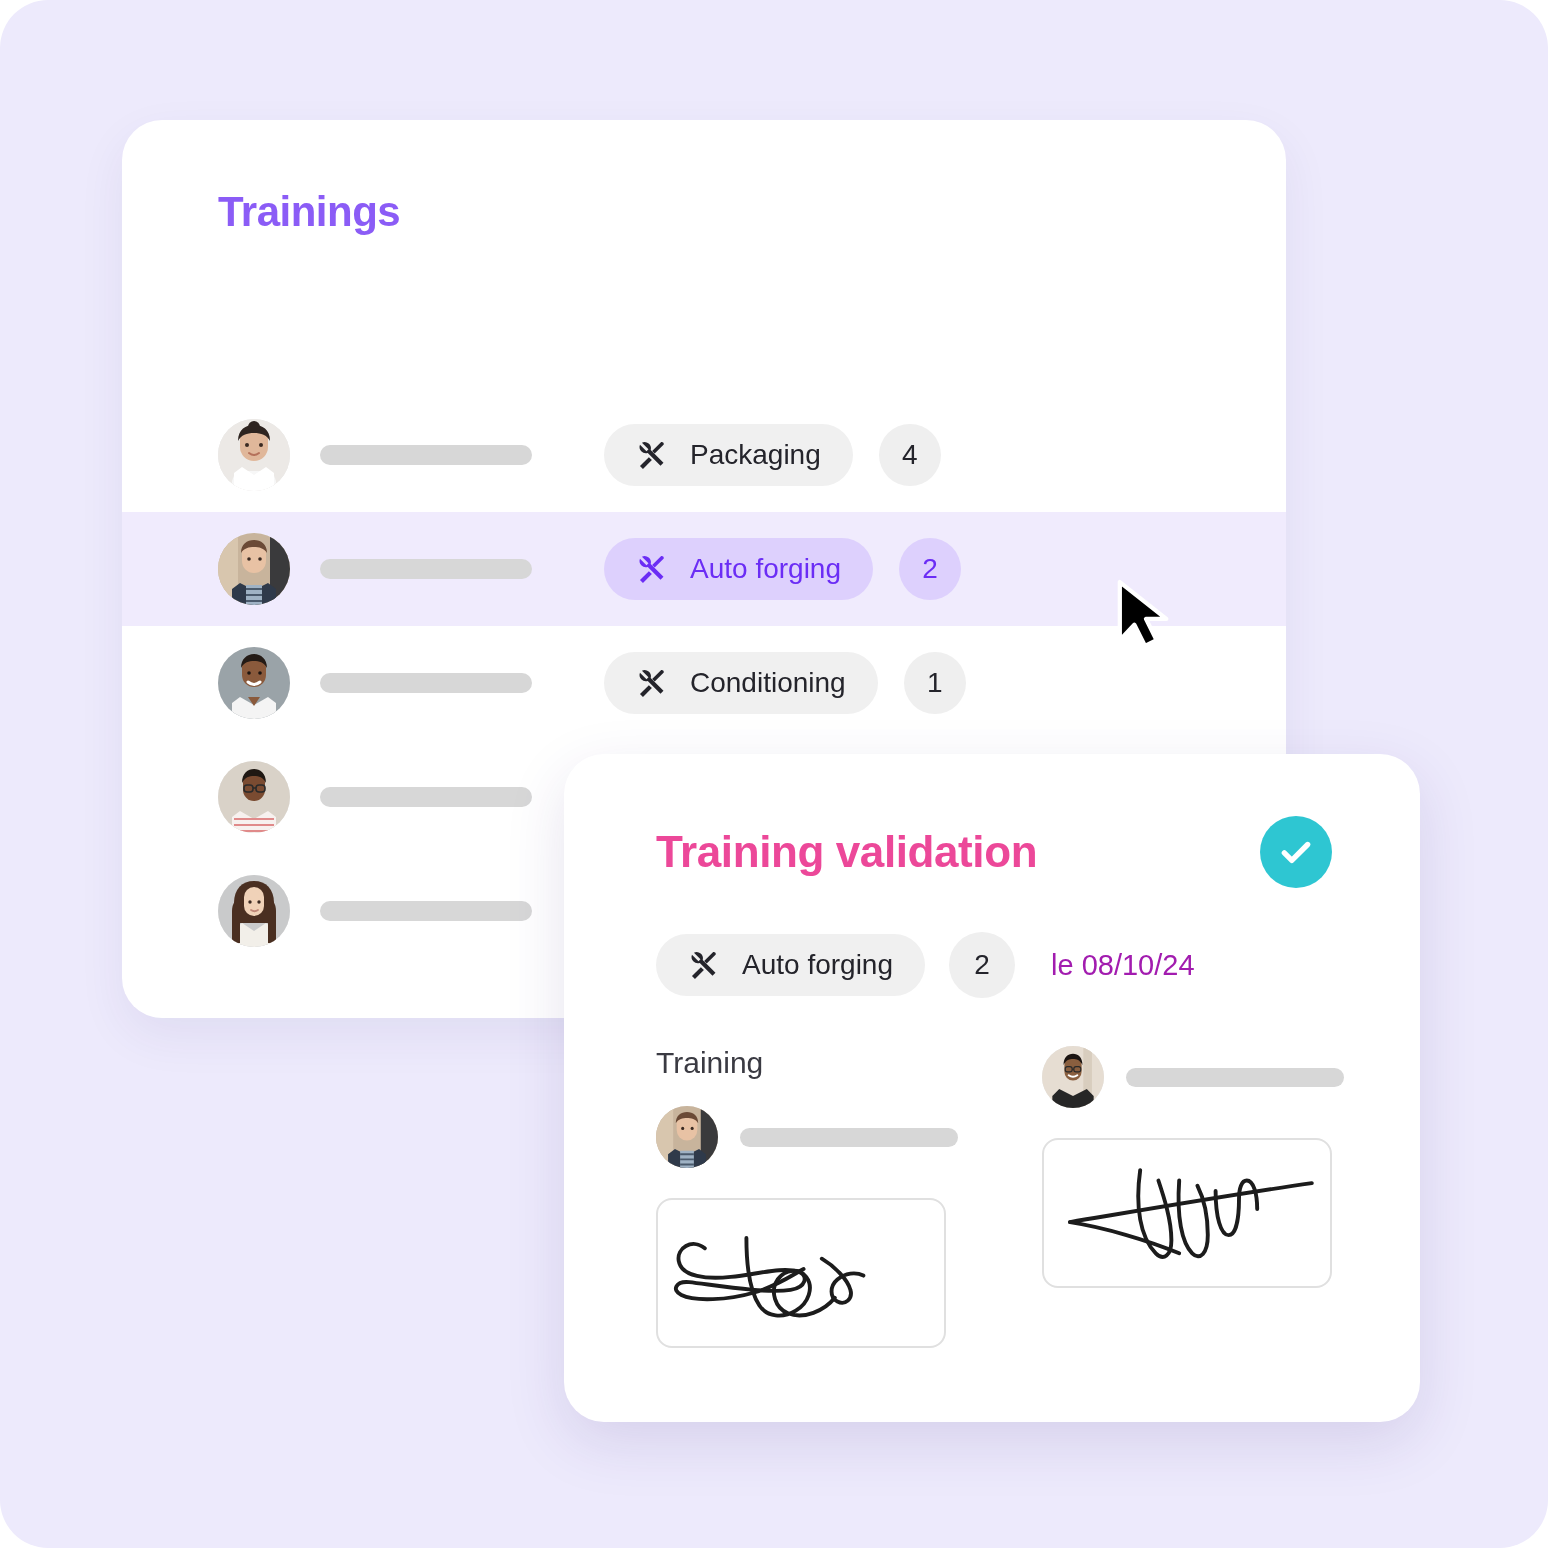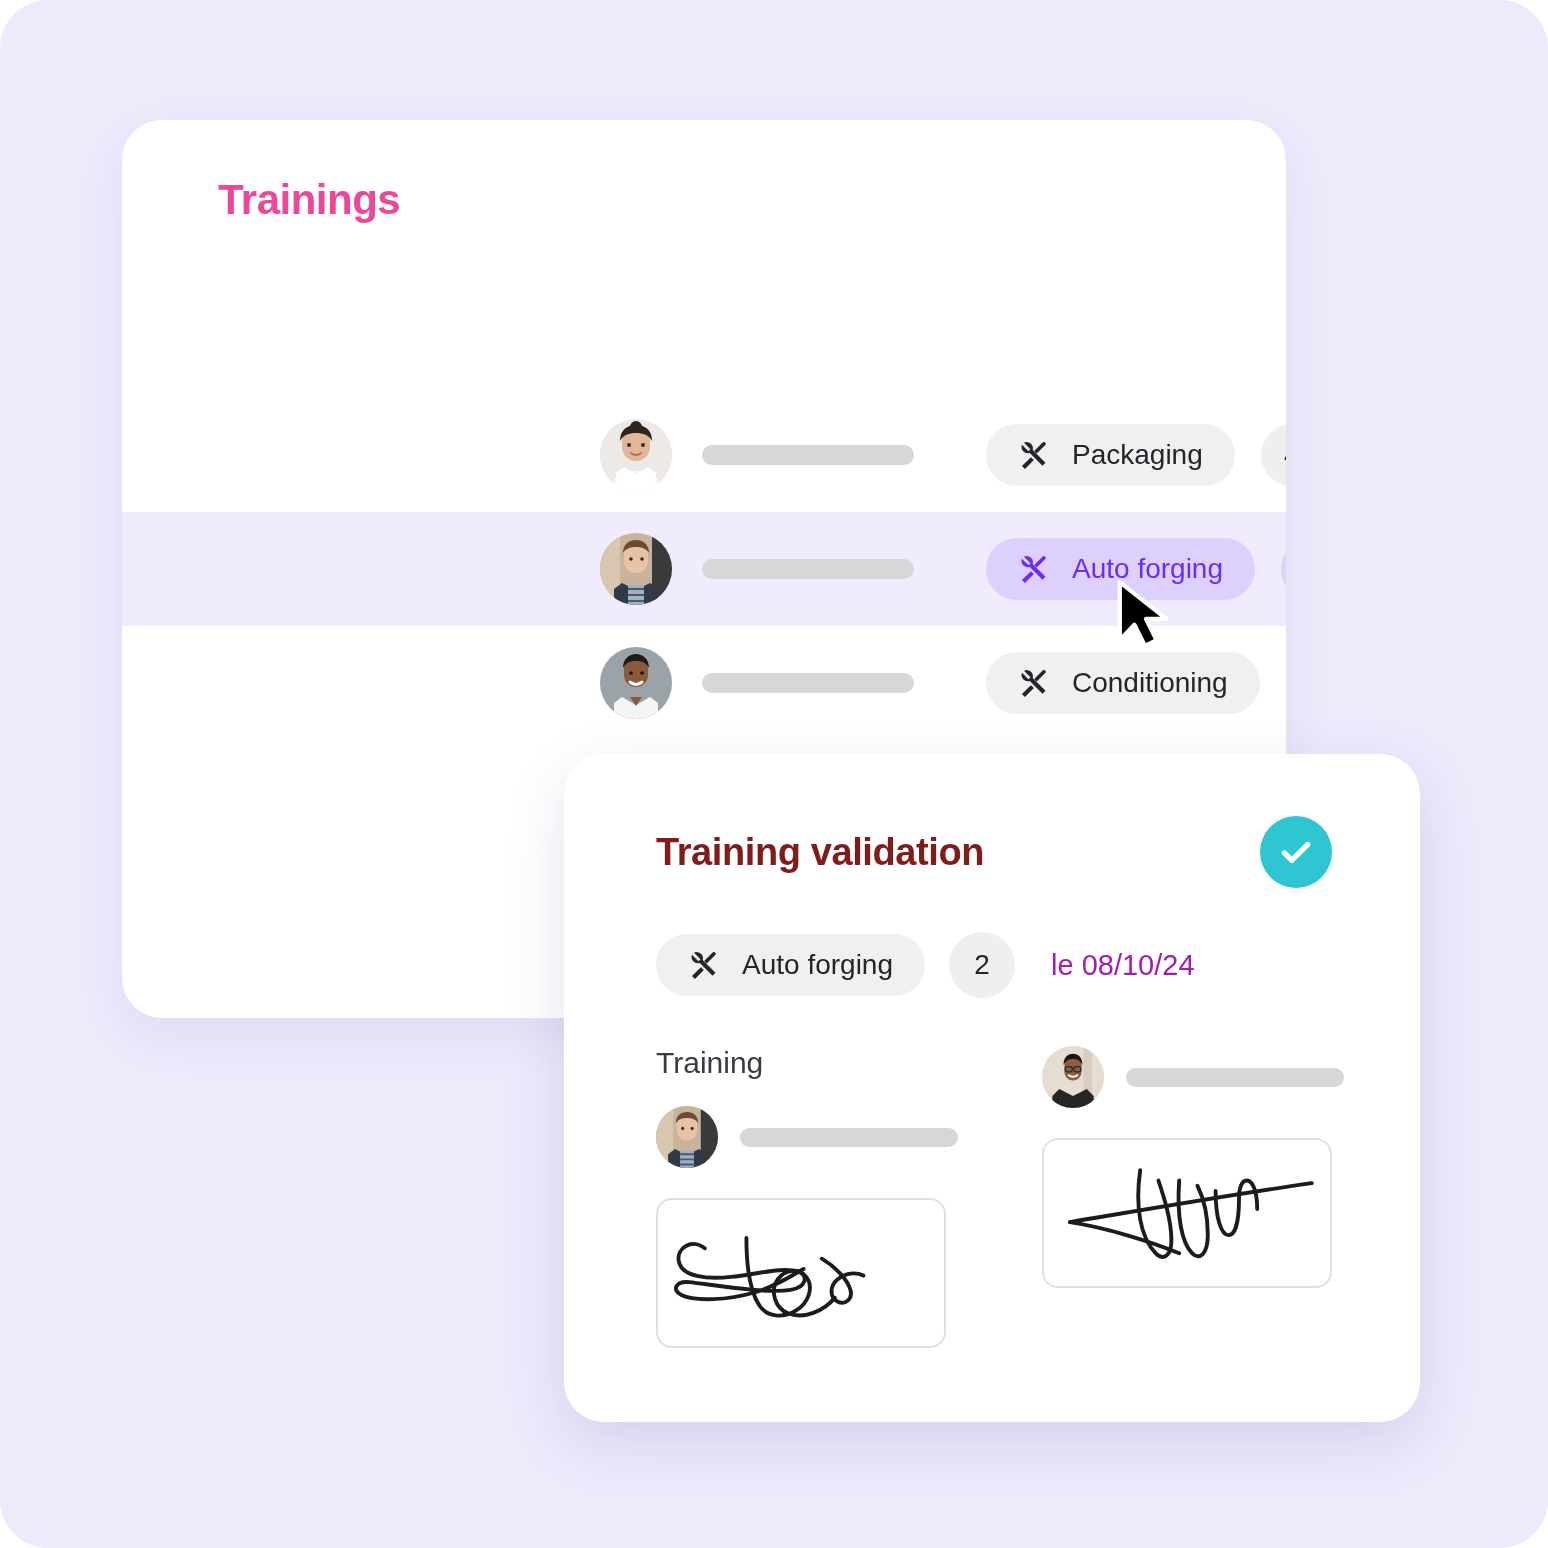--- a/index.html
+++ b/index.html
@@ -32,24 +32,24 @@
     height: 898px;
     background: #ffffff;
     border-radius: 40px;
     box-shadow: 0 18px 48px rgba(60, 40, 120, 0.07);
     overflow: hidden;
   }
 
   #trainings-title {
     position: absolute;
     left: 96px;
-    top: 56px;
+    top: 68px;
     font-size: 42px;
     font-weight: bold;
-    color: #ec4899;
+    color: #8b5cf6;
     letter-spacing: -0.5px;
   }
 
   #tabs {
     position: absolute;
     left: 96px;
     top: 168px;
     display: flex;
     align-items: flex-end;
     gap: 44px;
@@ -83,21 +83,20 @@
     right: 0;
     top: 278px;
   }
   .row {
     position: relative;
     height: 114px;
     display: flex;
     align-items: center;
     padding-left: 96px;
     box-sizing: border-box;
-    justify-content: flex-end;
   }
   .row.selected {
     background: #f0ebfd;
   }
 
   .avatar {
     width: 72px;
     height: 72px;
     border-radius: 50%;
     flex: 0 0 auto;
@@ -176,23 +175,23 @@
   #validation-header {
     position: absolute;
     left: 92px;
     top: 62px;
     right: 88px;
     display: flex;
     align-items: center;
     justify-content: space-between;
   }
   #validation-title {
-    font-size: 38px;
+    font-size: 44px;
     font-weight: bold;
-    color: #7f1d1d;
+    color: #ec4899;
     letter-spacing: -0.4px;
   }
   #check-badge {
     width: 72px;
     height: 72px;
     border-radius: 50%;
     background: #2ec6d2;
     display: flex;
     align-items: center;
     justify-content: center;

